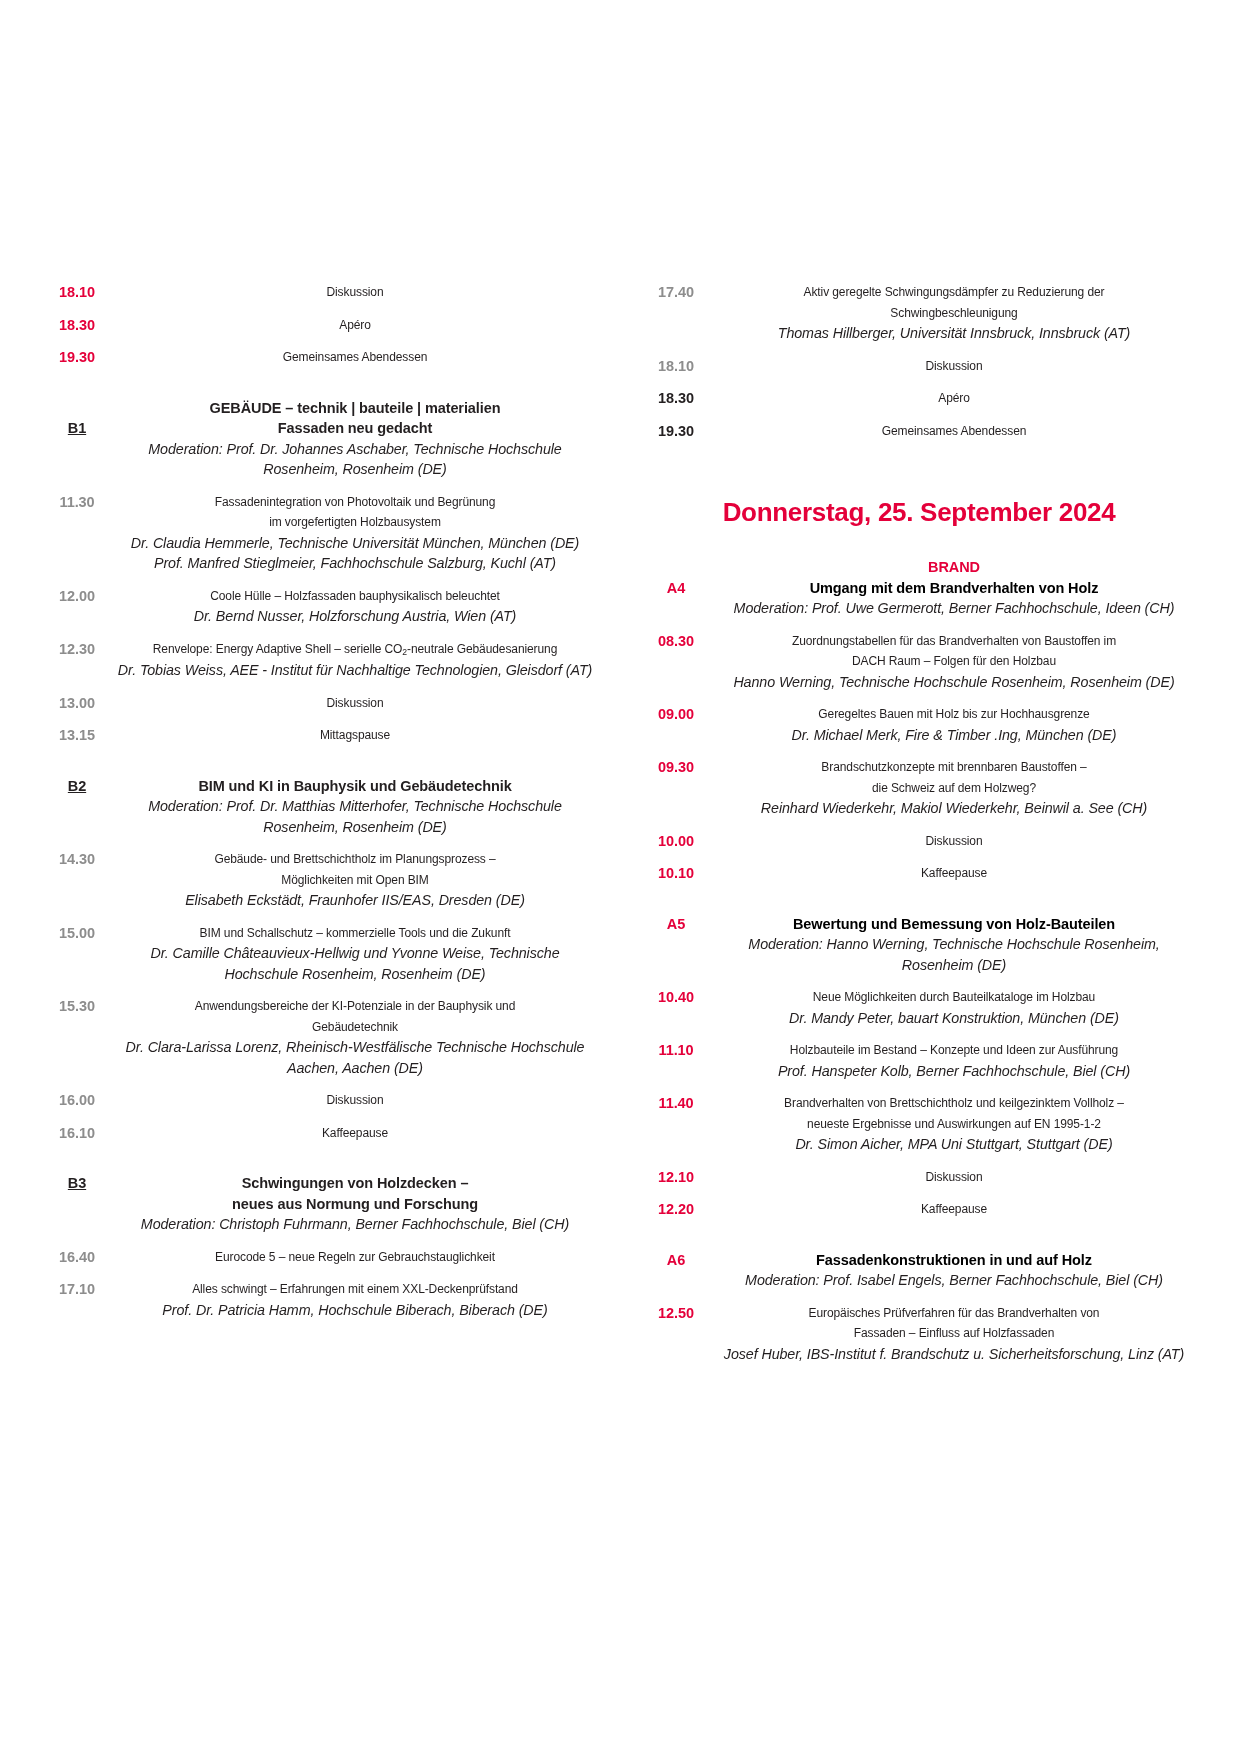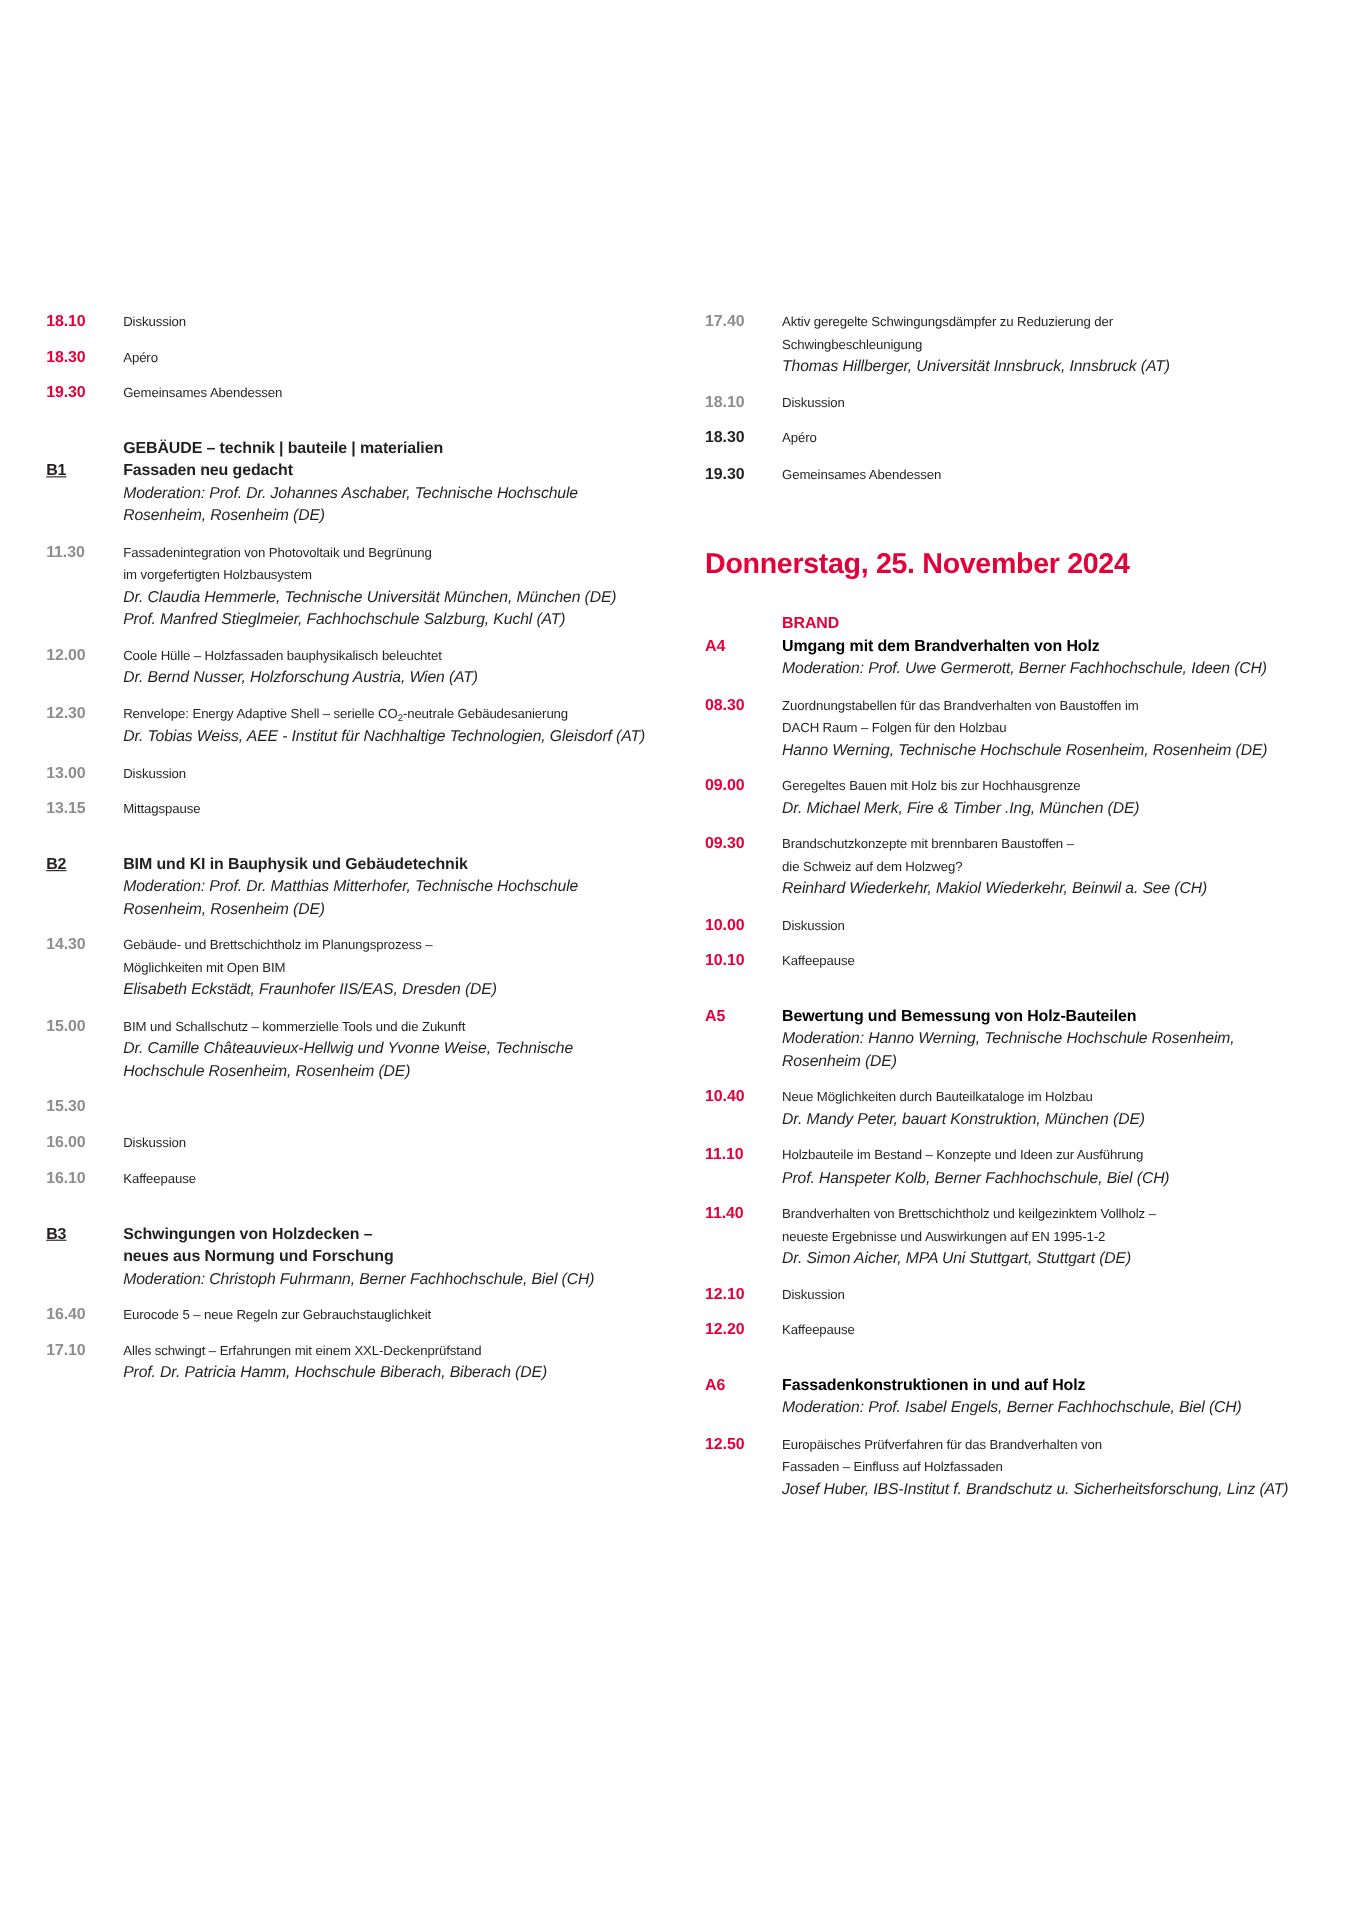--- a/index.html
+++ b/index.html
@@ -13,20 +13,21 @@
     font-family: "Liberation Sans", "DejaVu Sans", sans-serif;
     color: #231f20;
     position: relative;
     overflow: hidden;
   }
   .page {
     position: absolute;
     left: 0; top: 0;
     width: 1240px;
     height: 1754px;
+    text-align: center;
   }
   .columns {
     position: absolute;
     left: 42px;
     top: 282px;
     width: 1156px;
     display: flex;
     gap: 43px;
   }
   .col {
@@ -213,20 +214,25 @@
           </div>
           <div class="row">
             <div class="time gray">15.00</div>
             <div class="body">
               <div class="title">BIM und Schallschutz – kommerzielle Tools und die Zukunft</div>
               <div class="speaker">Dr. Camille Châteauvieux-Hellwig und Yvonne Weise, Technische Hochschule Rosenheim, Rosenheim (DE)</div>
             </div>
           </div>
           <div class="row">
             <div class="time gray">15.30</div>
+            <div class="body">
+              <div class="title">Anwendungsbereiche der KI-Potenziale in der Bauphysik und</div>
+              <div class="title">Gebäudetechnik</div>
+              <div class="speaker">Dr. Clara-Larissa Lorenz, Rheinisch-Westfälische Technische Hochschule Aachen, Aachen (DE)</div>
+            </div>
           </div>
           <div class="row">
             <div class="time gray">16.00</div>
             <div class="body">
               <div class="title">Diskussion</div>
             </div>
           </div>
           <div class="row">
             <div class="time gray">16.10</div>
             <div class="body">
@@ -279,21 +285,21 @@
               <div class="title">Apéro</div>
             </div>
           </div>
           <div class="row">
             <div class="time dark">19.30</div>
             <div class="body">
               <div class="title">Gemeinsames Abendessen</div>
             </div>
           </div>
         </div>
-      <div class="daytitle">Donnerstag, 25. November 2024</div>
+      <div class="daytitle">Donnerstag, 25. September 2024</div>
       <div>
           <div class="session has-track">
             <div class="code red">A4</div>
             <div class="body">
               <div class="track-label red">BRAND</div>
               <div class="session-head red">Umgang mit dem Brandverhalten von Holz</div>
               <div class="speaker">Moderation: Prof. Uwe Germerott, Berner Fachhochschule, Ideen (CH)</div>
             </div>
           </div>
           <div class="row">

